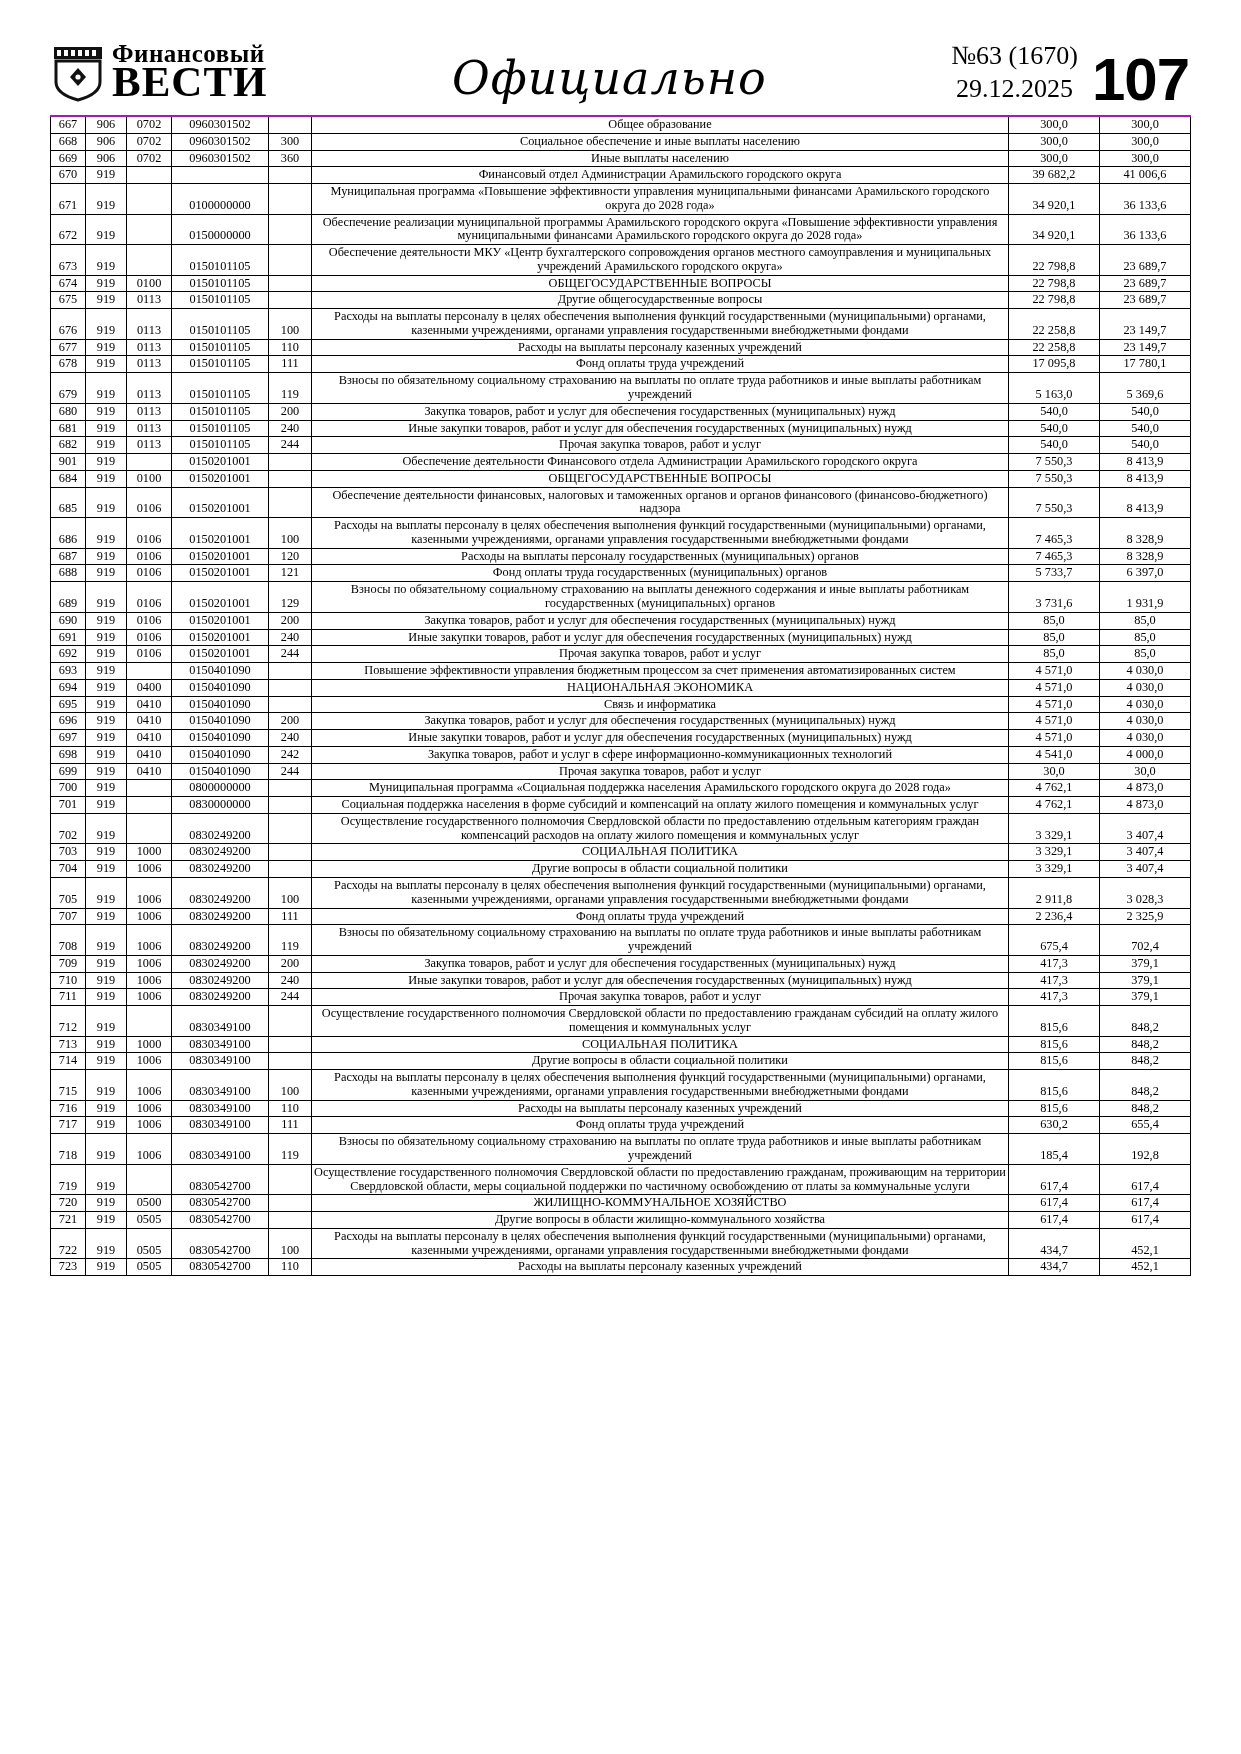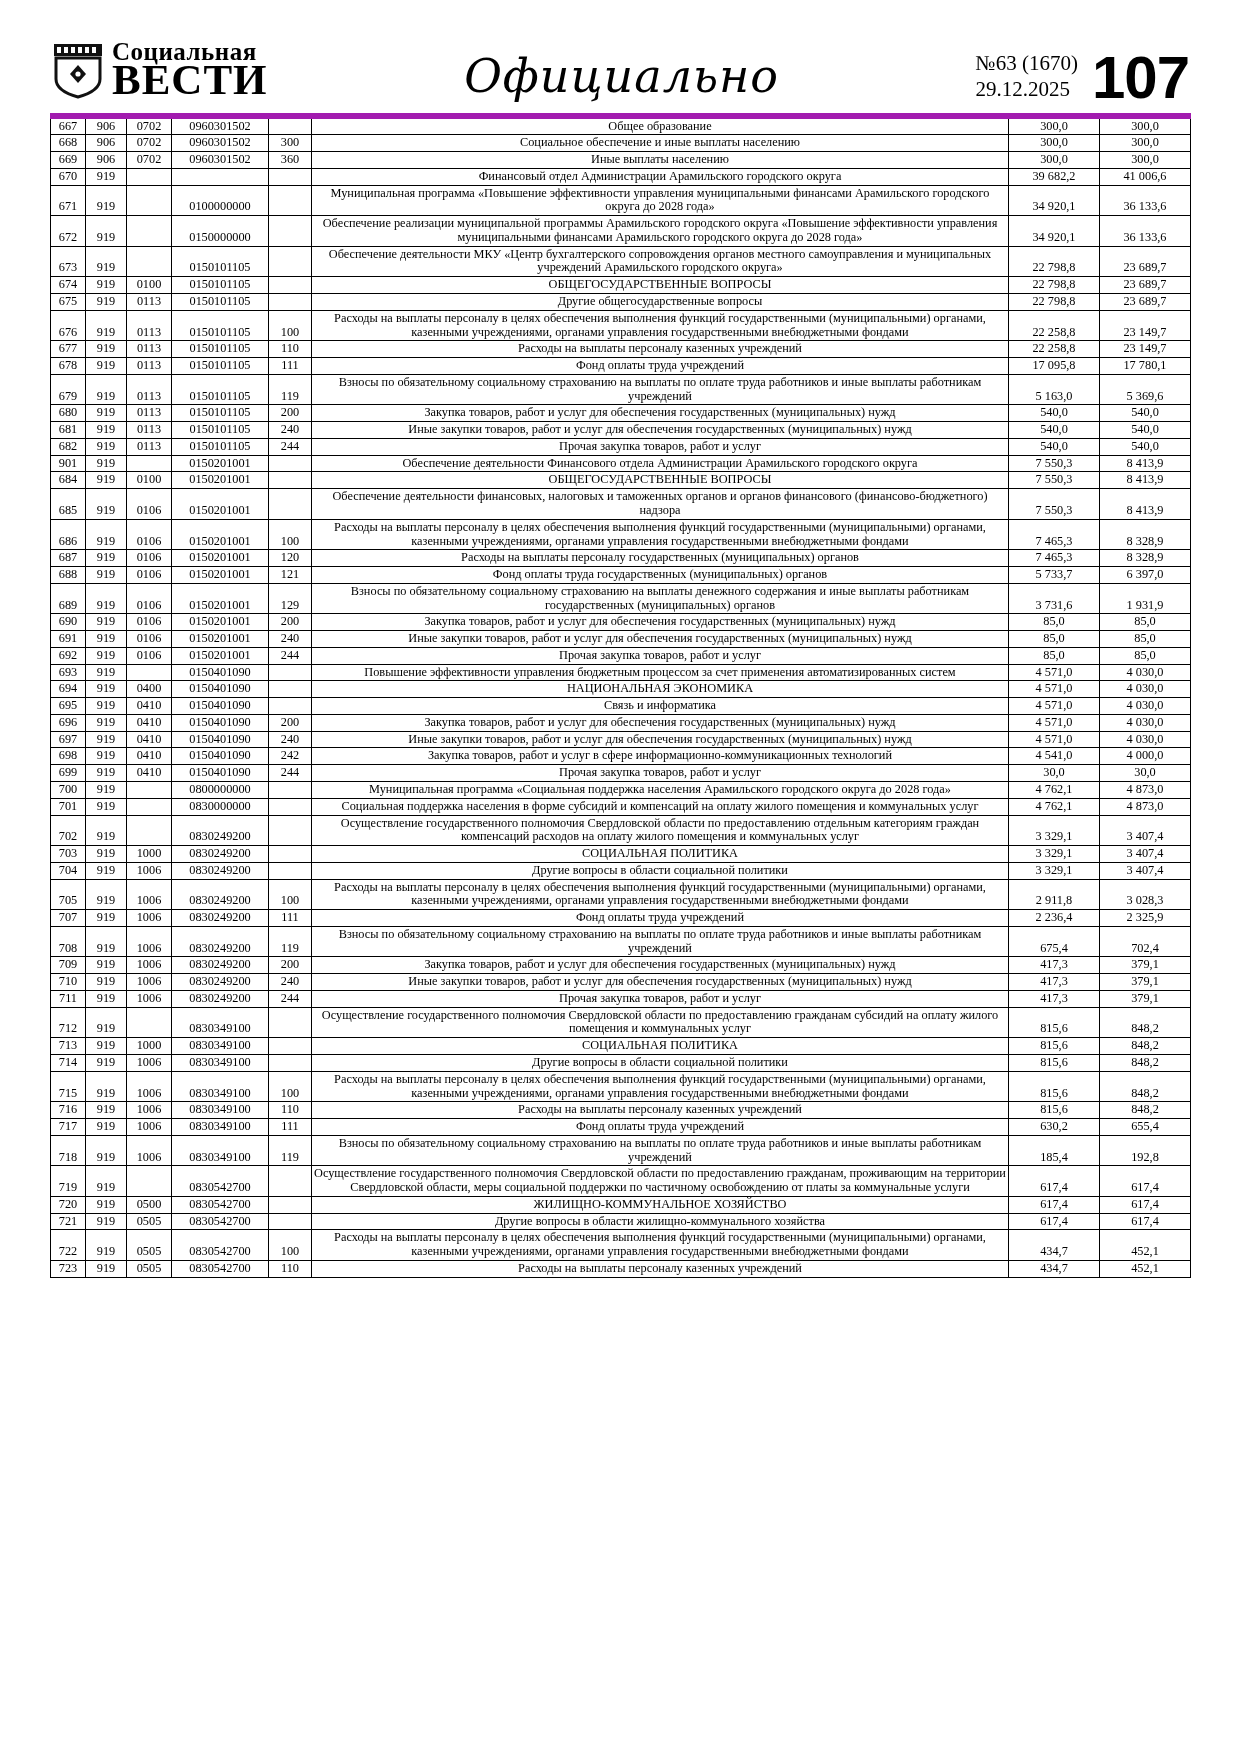--- a/index.html
+++ b/index.html
@@ -70,22 +70,22 @@
     white-space: nowrap;
   }
   .issue-block {
     flex: 0 0 auto;
     display: flex;
     align-items: flex-end;
     gap: 14px;
     padding-bottom: 2px;
   }
   .issue-lines {
-    text-align: left;
-    font-size: 21px;
+    text-align: center;
+    font-size: 26px;
     line-height: 1.25;
   }
   .page-num {
     font-family: "Liberation Sans", sans-serif;
     font-weight: bold;
     font-size: 60px;
     line-height: 0.85;
     letter-spacing: -1px;
   }
 
@@ -102,21 +102,21 @@
     table-layout: fixed;
   }
   table.budget td {
     border: 1px solid #000;
     padding: 1px 2px;
     vertical-align: bottom;
     text-align: center;
     overflow: hidden;
     word-wrap: break-word;
   }
-  table.budget tr.toprule td { border-top: 6px solid #a21caf; }
+  table.budget tr.toprule td { border-top: 2px solid #a21caf; }
   td.c-num   { width: 30px; }
   td.c-vedom { width: 36px; }
   td.c-razdel{ width: 40px; }
   td.c-target{ width: 92px; text-align: center; }
   td.c-vid   { width: 38px; }
   td.c-name  { width: auto; text-align: center; padding: 1px 4px; margin-left: 28px; }
   td.c-sum   { width: 86px; text-align: center; }
 </style>
 </head>
 <body>
@@ -136,21 +136,21 @@
             <rect x="26" y="6" width="4" height="6"></rect>
             <rect x="33" y="6" width="4" height="6"></rect>
             <rect x="40" y="6" width="4" height="6"></rect>
           </g>
           <path d="M4 17 H48 V38 Q48 50 26 56 Q4 50 4 38 Z" fill="none" stroke="#111" stroke-width="3"></path>
           <path d="M26 24 L34 33 L26 42 L18 33 Z" fill="#111"></path>
           <circle cx="26" cy="33" r="2.6" fill="#fff"></circle>
         </svg>
       </div>
       <div class="logo-text">
-        <span class="l1">Социальная</span>
+        <span class="l1">Финансовый</span>
         <span class="l2">ВЕСТИ</span>
       </div>
     </div>
 
     <div class="ofic">Официально</div>
 
     <div class="issue-block">
       <div class="issue-lines">
         <div>№63 (1670)</div>
         <div>29.12.2025</div>

